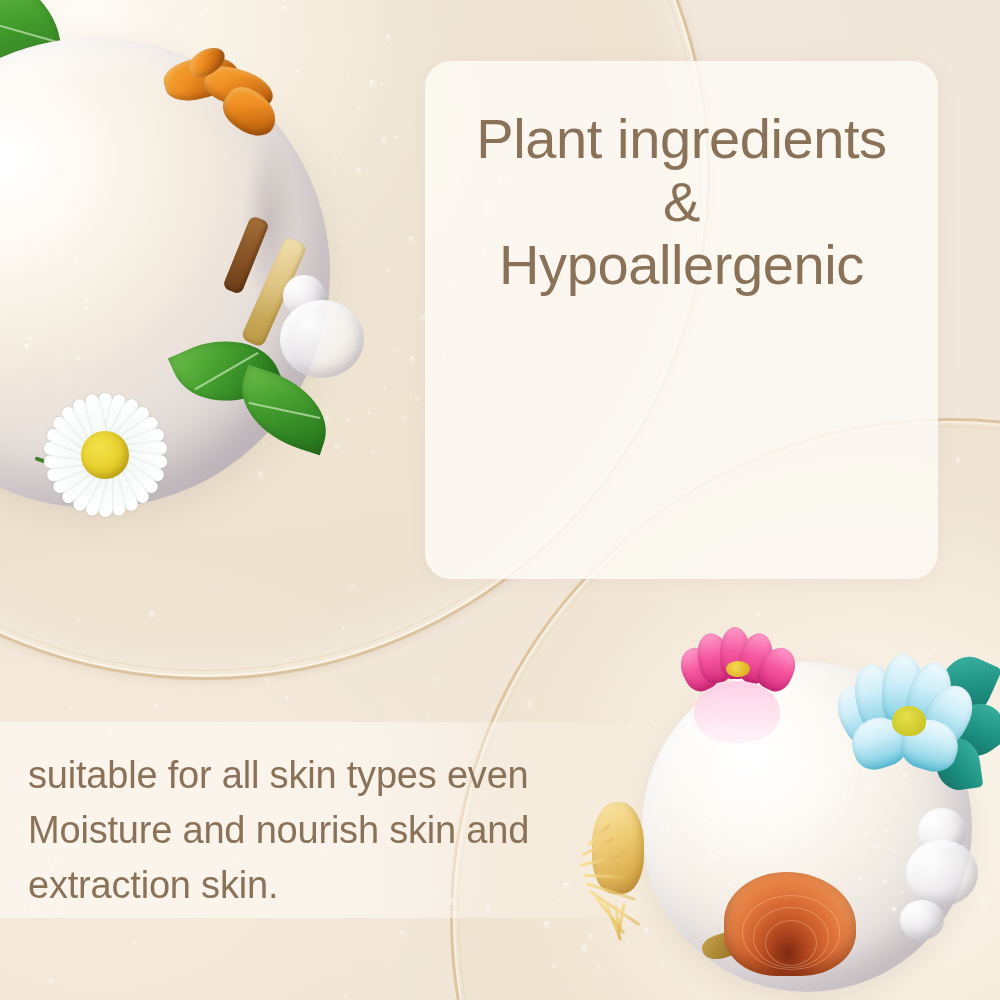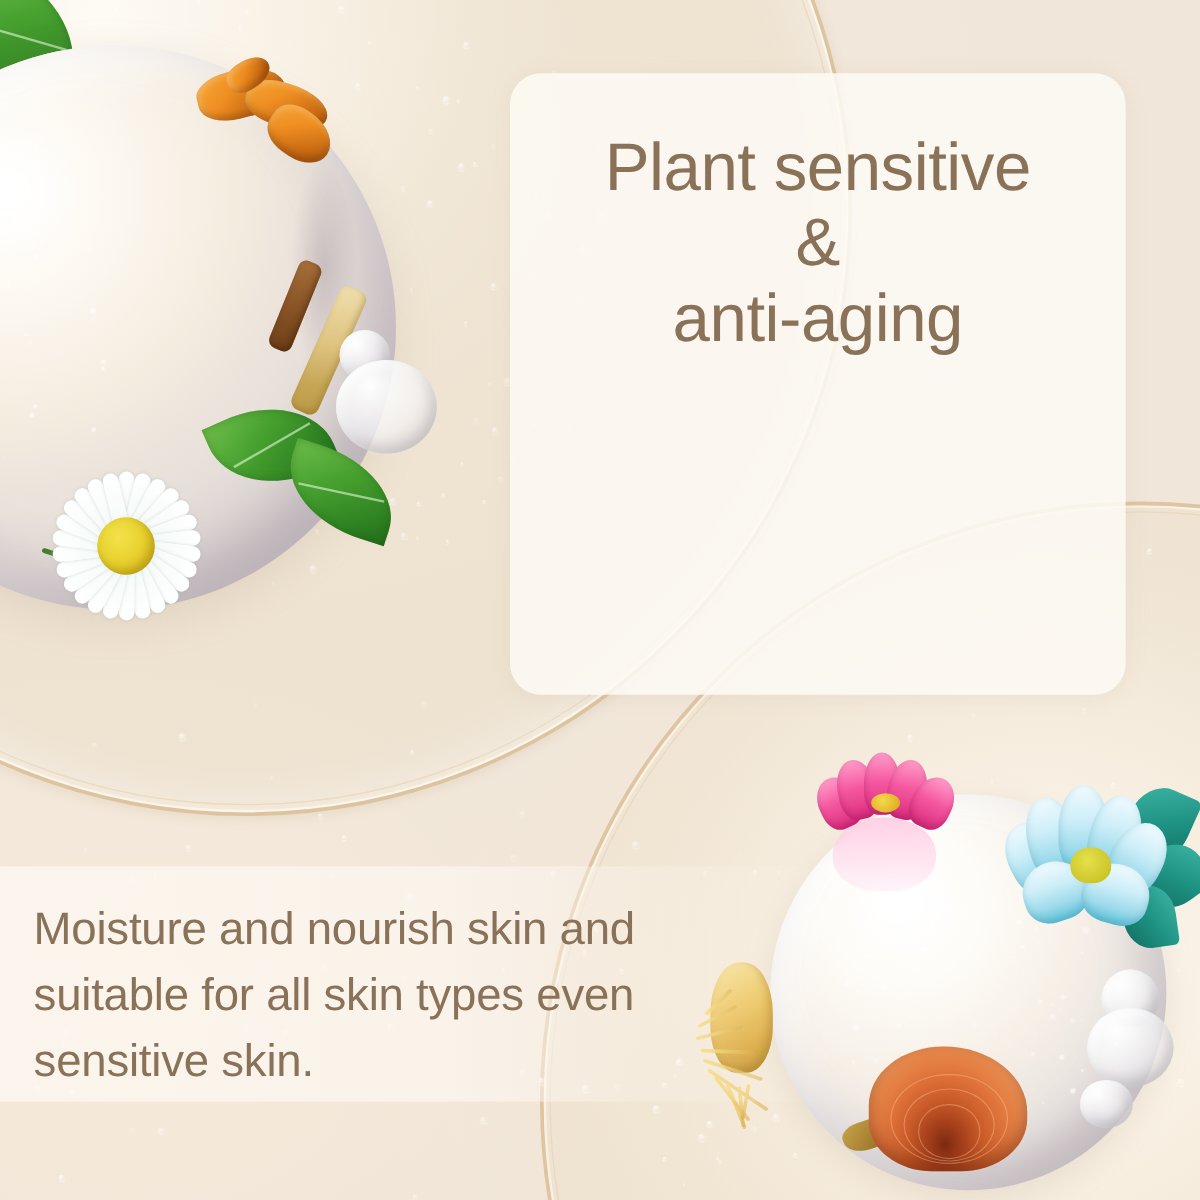--- a/index.html
+++ b/index.html
@@ -605,26 +605,26 @@
     <div class="ring" style="left:22%;top:34%;width:56%;height:56%;"></div>
     <div class="ring" style="left:31%;top:46%;width:38%;height:42%;"></div>
   </div>
 
   <div class="blob" style="left:918px;top:808px;width:48px;height:48px;"></div>
   <div class="blob" style="left:906px;top:840px;width:72px;height:66px;"></div>
   <div class="blob" style="left:900px;top:900px;width:44px;height:40px;"></div>
 
   <div id="text-card">
     <div id="headline">
-        <div>Plant sensitive</div>
+        <div>Plant ingredients</div>
         <div>&amp;</div>
-        <div>anti-aging</div>
+        <div>Hypoallergenic</div>
       </div>
   </div>
 
   <div id="caption-band"></div>
   <div id="caption">
+      <div>suitable for all skin types even</div>
       <div>Moisture and nourish skin and</div>
-      <div>suitable for all skin types even</div>
-      <div>sensitive skin.</div>
+      <div>extraction skin.</div>
     </div>
 
 </div>
 
 </body></html>

